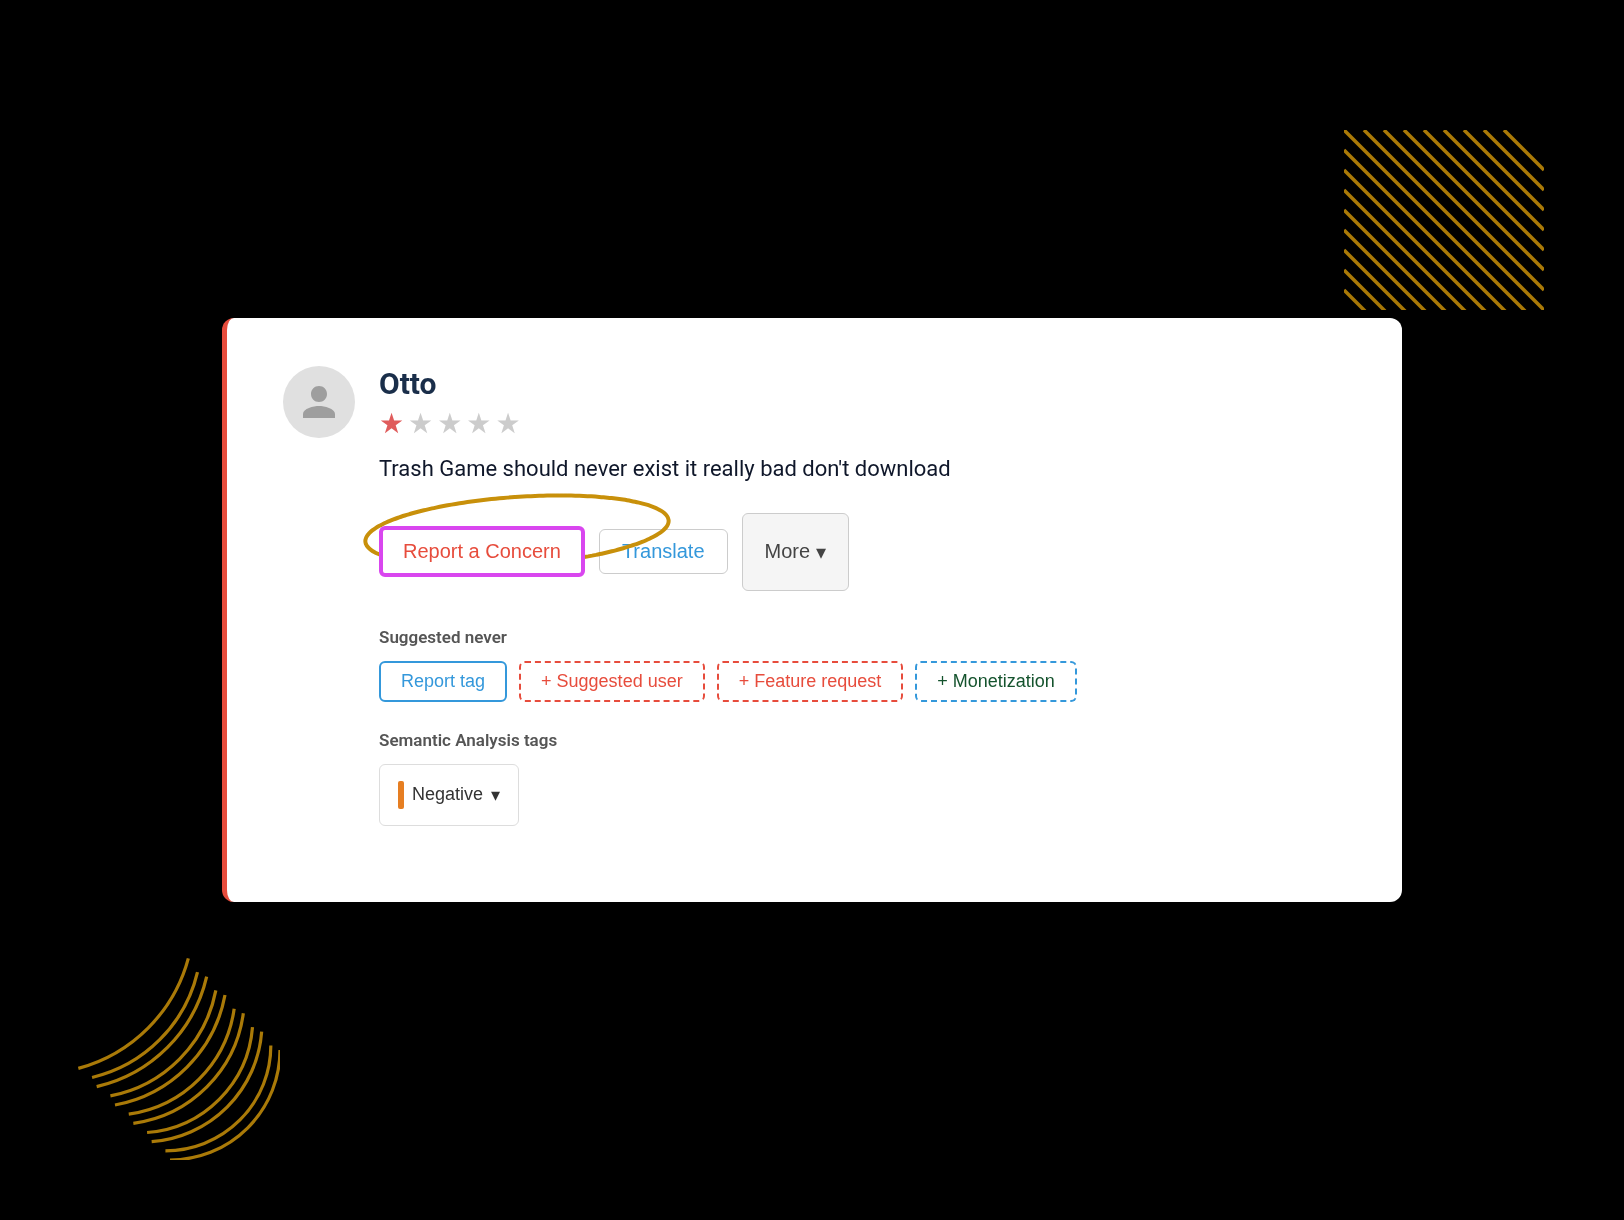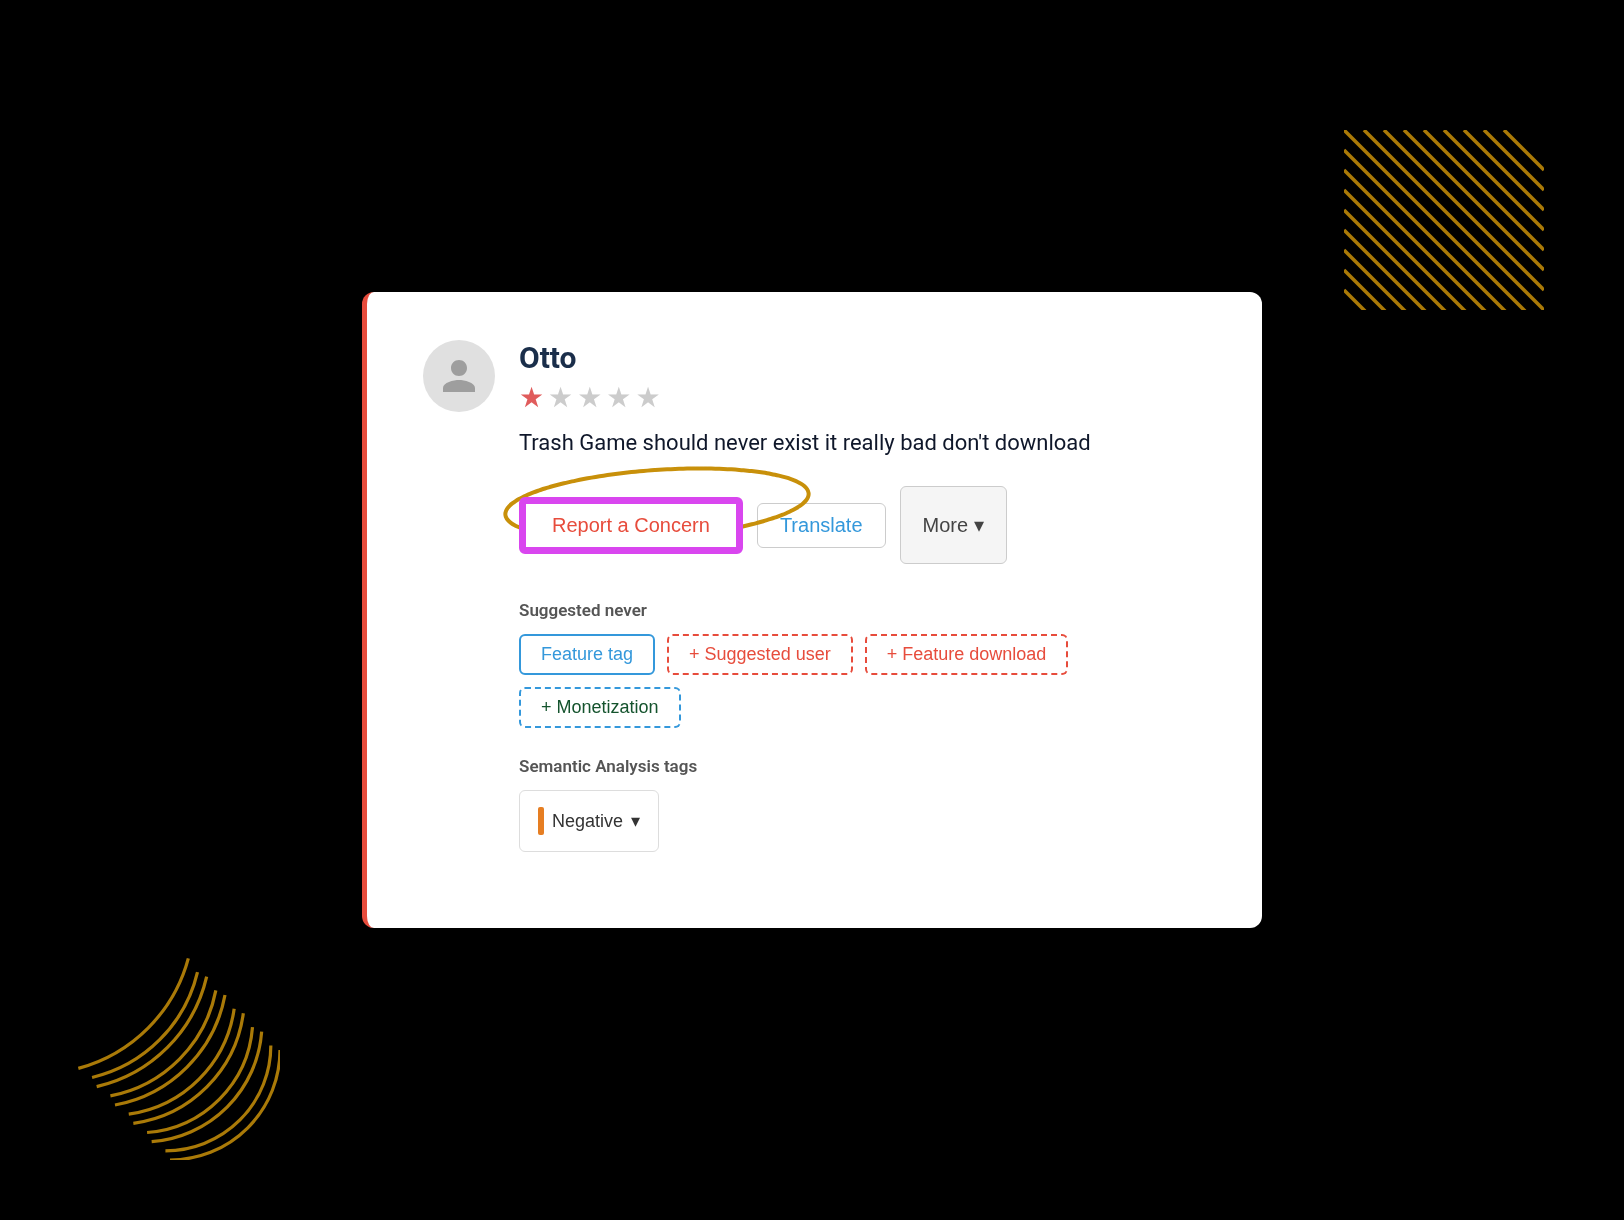--- a/index.html
+++ b/index.html
@@ -37,21 +37,21 @@
     }
 
     
     .card-wrapper {
       position: relative;
       z-index: 10;
       background: #fff;
       border-radius: 12px;
       border-left: 5px solid #e74c3c;
       box-shadow: 0 8px 40px rgba(0,0,0,0.18);
-      width: 900px;
+      width: 1180px;
       min-height: 480px;
       padding: 48px 56px 56px 56px;
     }
 
     
     .review-header {
       display: flex;
       align-items: flex-start;
       gap: 24px;
       margin-bottom: 20px;
@@ -109,22 +109,22 @@
     
     .action-buttons {
       display: flex;
       gap: 14px;
       align-items: center;
       margin-bottom: 36px;
       position: relative;
     }
 
     .btn-report {
-      padding: 10px 26px;
-      border: 7px solid #d946ef;
+      padding: 10px 20px;
+      border: 4px solid #d946ef;
       background: #fff;
       color: #e74c3c;
       border-radius: 6px;
       font-size: 20px;
       font-weight: 500;
       cursor: pointer;
       position: relative;
     }
 
     .btn-translate {
@@ -307,27 +307,27 @@
         <button class="btn-more">
           <span>More</span>
           <span>▾</span>
         </button>
       </div>
 
       <div class="suggested-tags-section">
         <div class="section-label">Suggested never</div>
         <div class="tags-row">
           <button class="tag-custom">
-            <span>Feature tag</span>
+            <span>Report tag</span>
           </button>
           <button class="tag-suggested">
             <span>+ Suggested user</span>
           </button>
           <button class="tag-suggested">
-            <span>+ Feature download</span>
+            <span>+ Feature request</span>
           </button>
           <button class="tag-suggested blue">
             <span>+ Monetization</span>
           </button>
         </div>
       </div>
 
       <div class="semantic-tags-section">
         <div class="section-label">Semantic Analysis tags</div>
         <button class="negative-tag">

